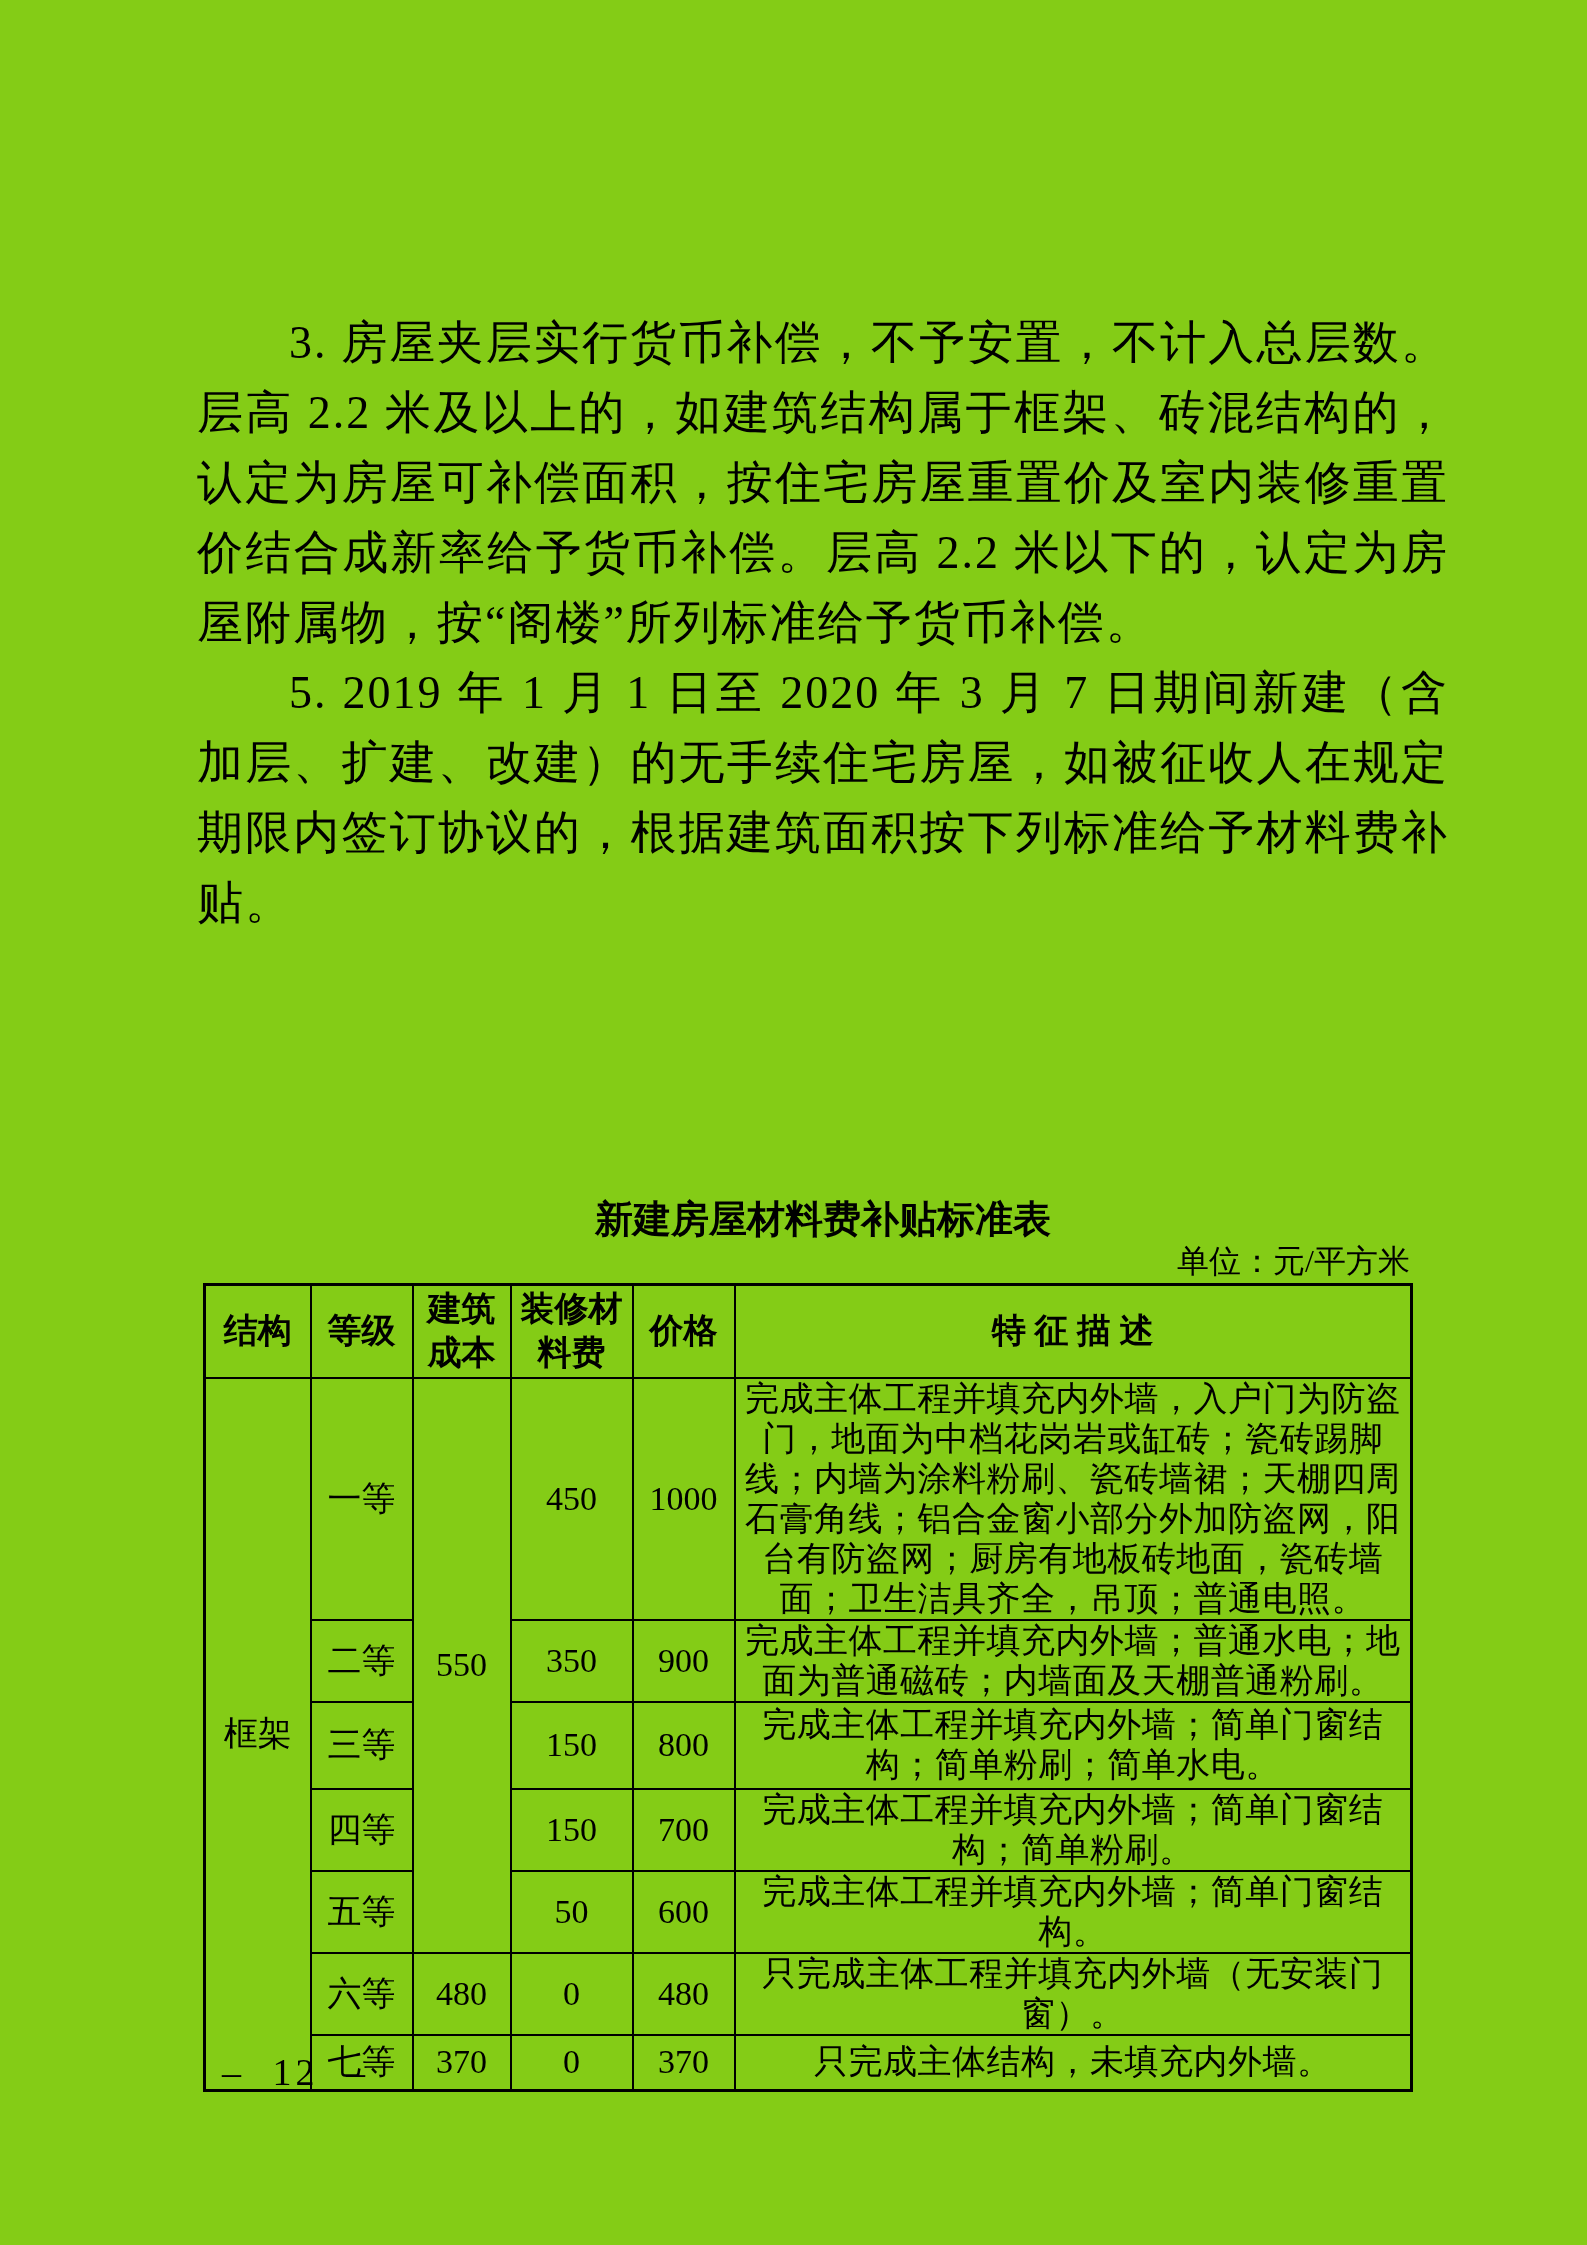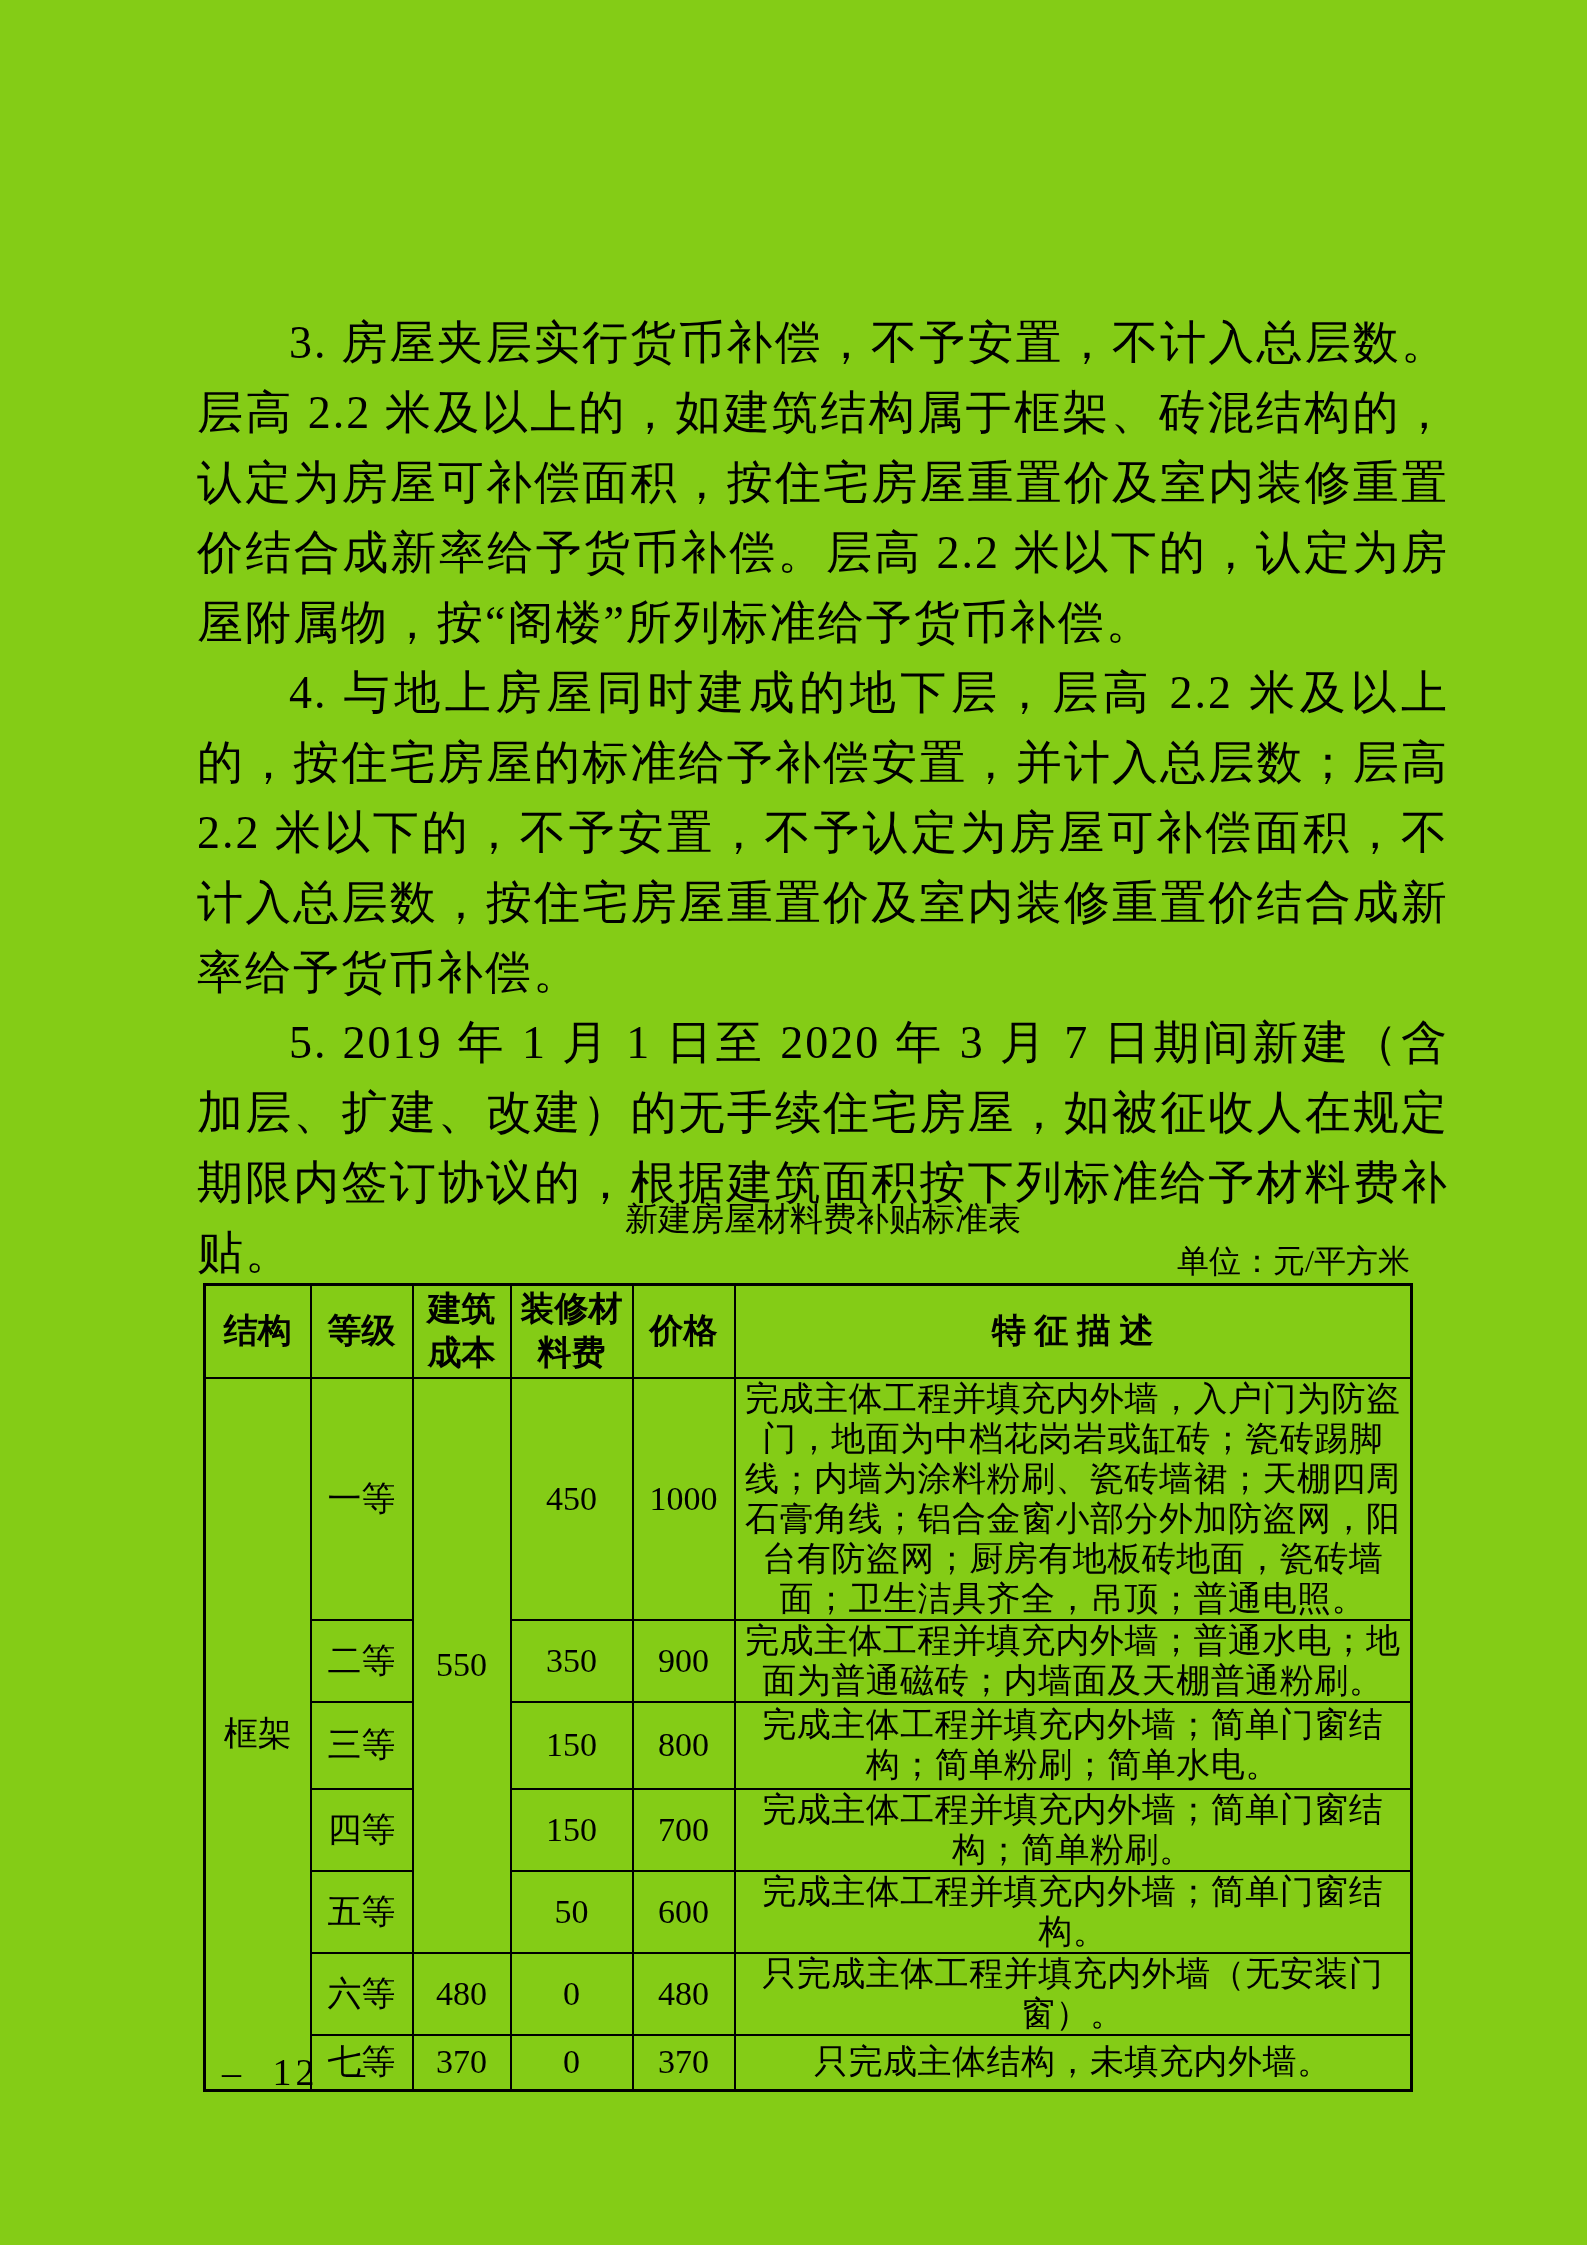--- a/index.html
+++ b/index.html
@@ -21,22 +21,22 @@
     line-height:70px;
     letter-spacing:2px;
     text-align:justify;
     text-indent:2em;
   }
   .table-title{
     position:absolute;
     left:197px;top:1194px;width:1252px;
     text-align:center;
     font-family:"Liberation Sans","DejaVu Sans",sans-serif;
-    font-weight:normal;
-    font-size:33px;
+    font-weight:bold;
+    font-size:38px;
     line-height:50px;
   }
   .unit-note{
     position:absolute;
     left:203px;top:1243px;width:1207px;
     text-align:right;
     font-size:32px;
     line-height:36px;
   }
   table.subsidy{
@@ -83,21 +83,20 @@
     letter-spacing:4px;
   }
 </style>
 </head>
 <body>
 
 <div class="page">
 
   <div class="body-text">
     <p>3.  房屋夹层实行货币补偿，不予安置，不计入总层数。层高 2.2 米及以上的，如建筑结构属于框架、砖混结构的，认定为房屋可补偿面积，按住宅房屋重置价及室内装修重置价结合成新率给予货币补偿。层高 2.2 米以下的，认定为房屋附属物，按“阁楼”所列标准给予货币补偿。</p>
-    <p>4.  与地上房屋同时建成的地下层，层高 2.2 米及以上的，按住宅房屋的标准给予补偿安置，并计入总层数；层高 2.2 米以下的，不予安置，不予认定为房屋可补偿面积，不计入总层数，按住宅房屋重置价及室内装修重置价结合成新率给予货币补偿。</p>
     <p>5. 2019 年 1 月 1 日至 2020 年 3 月 7 日期间新建（含加层、扩建、改建）的无手续住宅房屋，如被征收人在规定期限内签订协议的，根据建筑面积按下列标准给予材料费补贴。</p>
   </div>
 
   <div class="table-title">新建房屋材料费补贴标准表</div>
 
   <div class="unit-note">单位：元/平方米</div>
 
   <table class="subsidy">
     <colgroup>
       <col style="width:106px">

